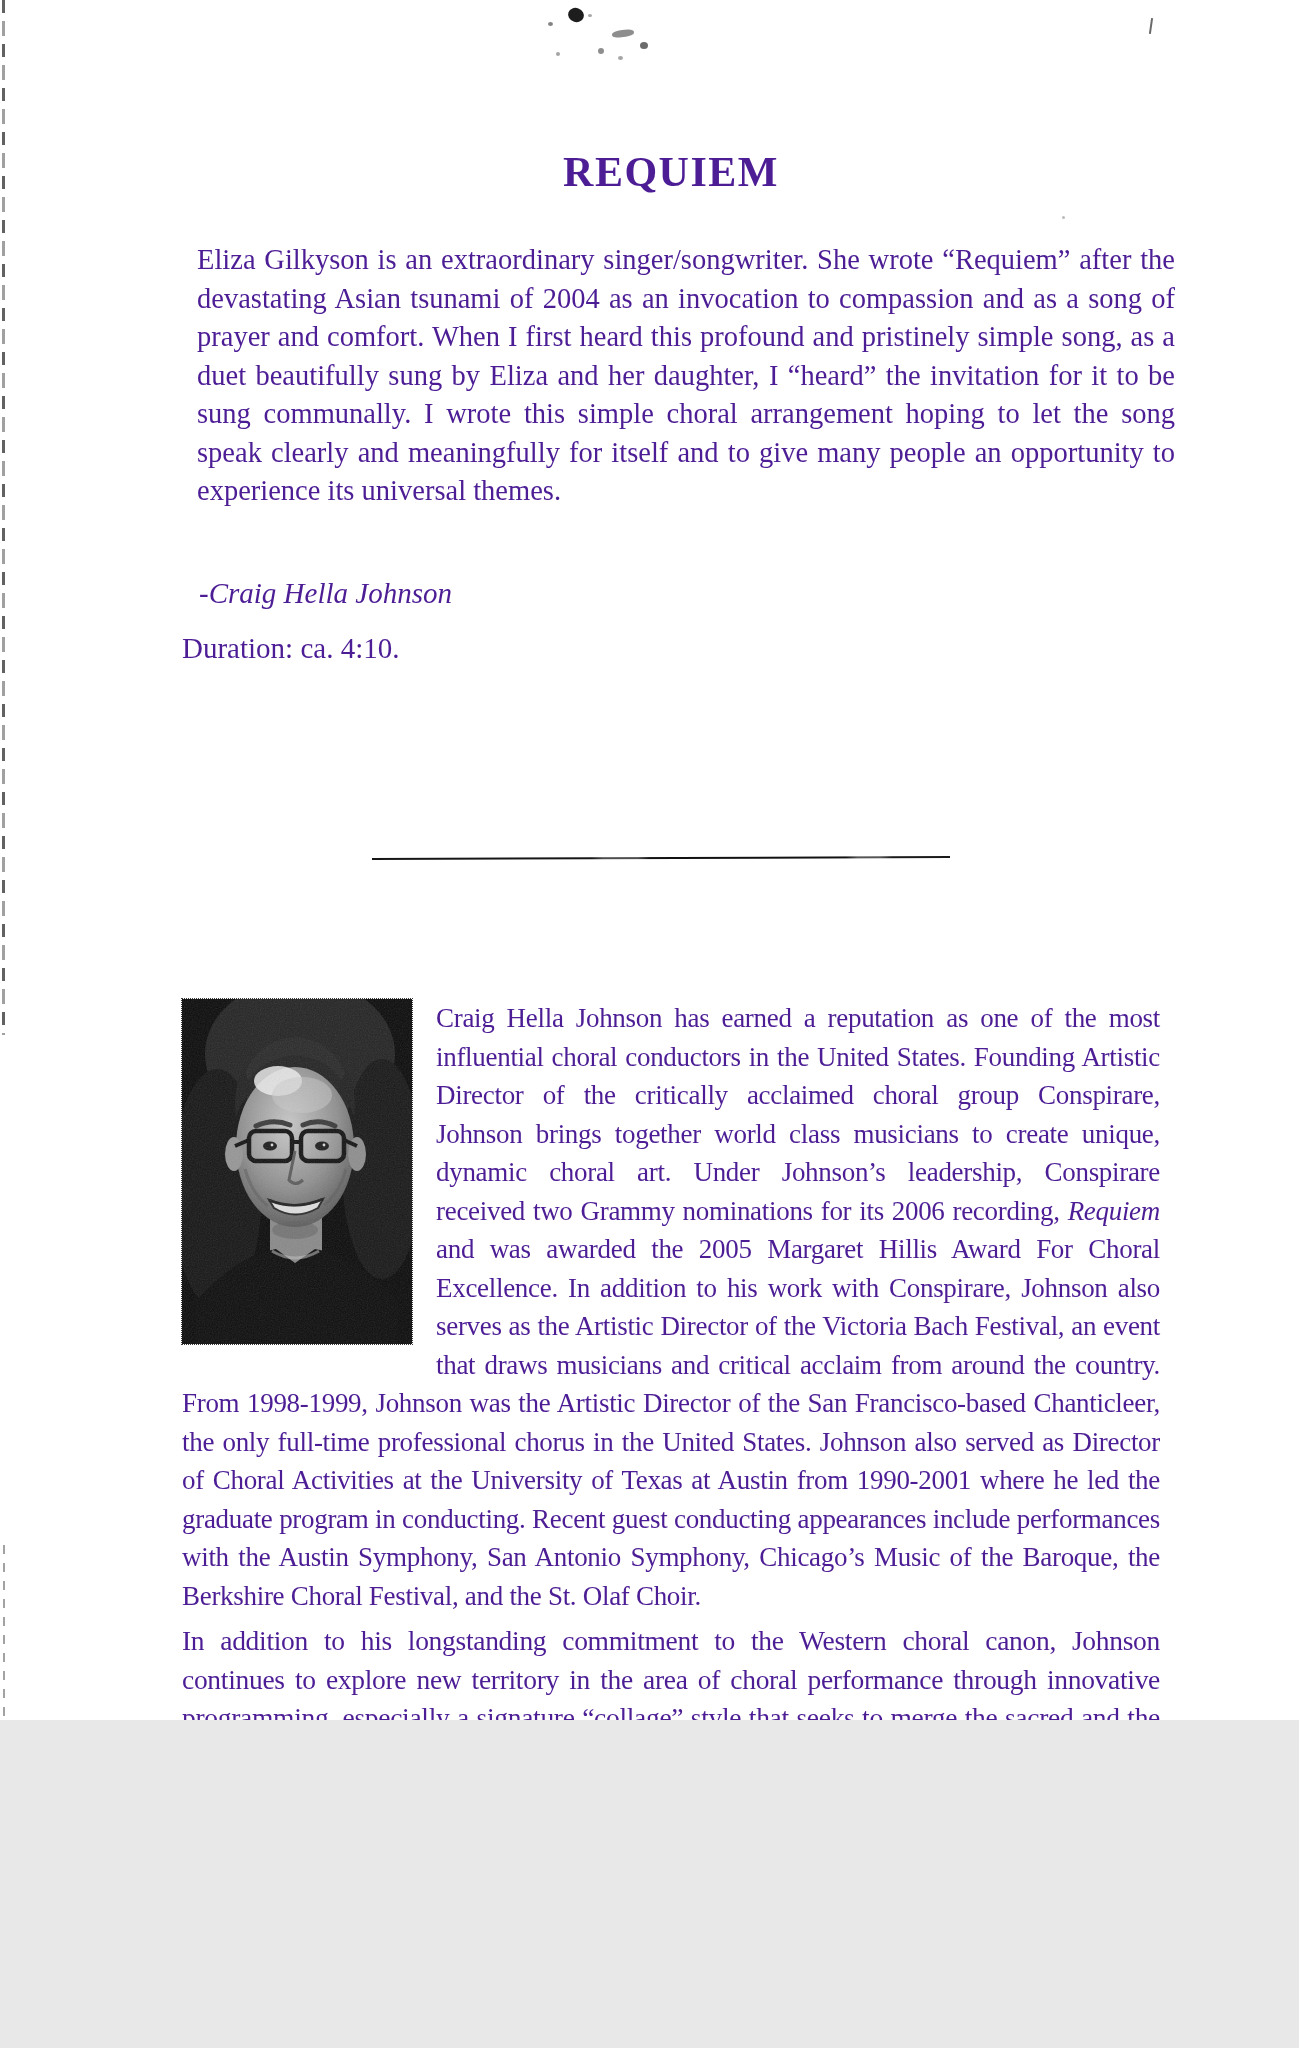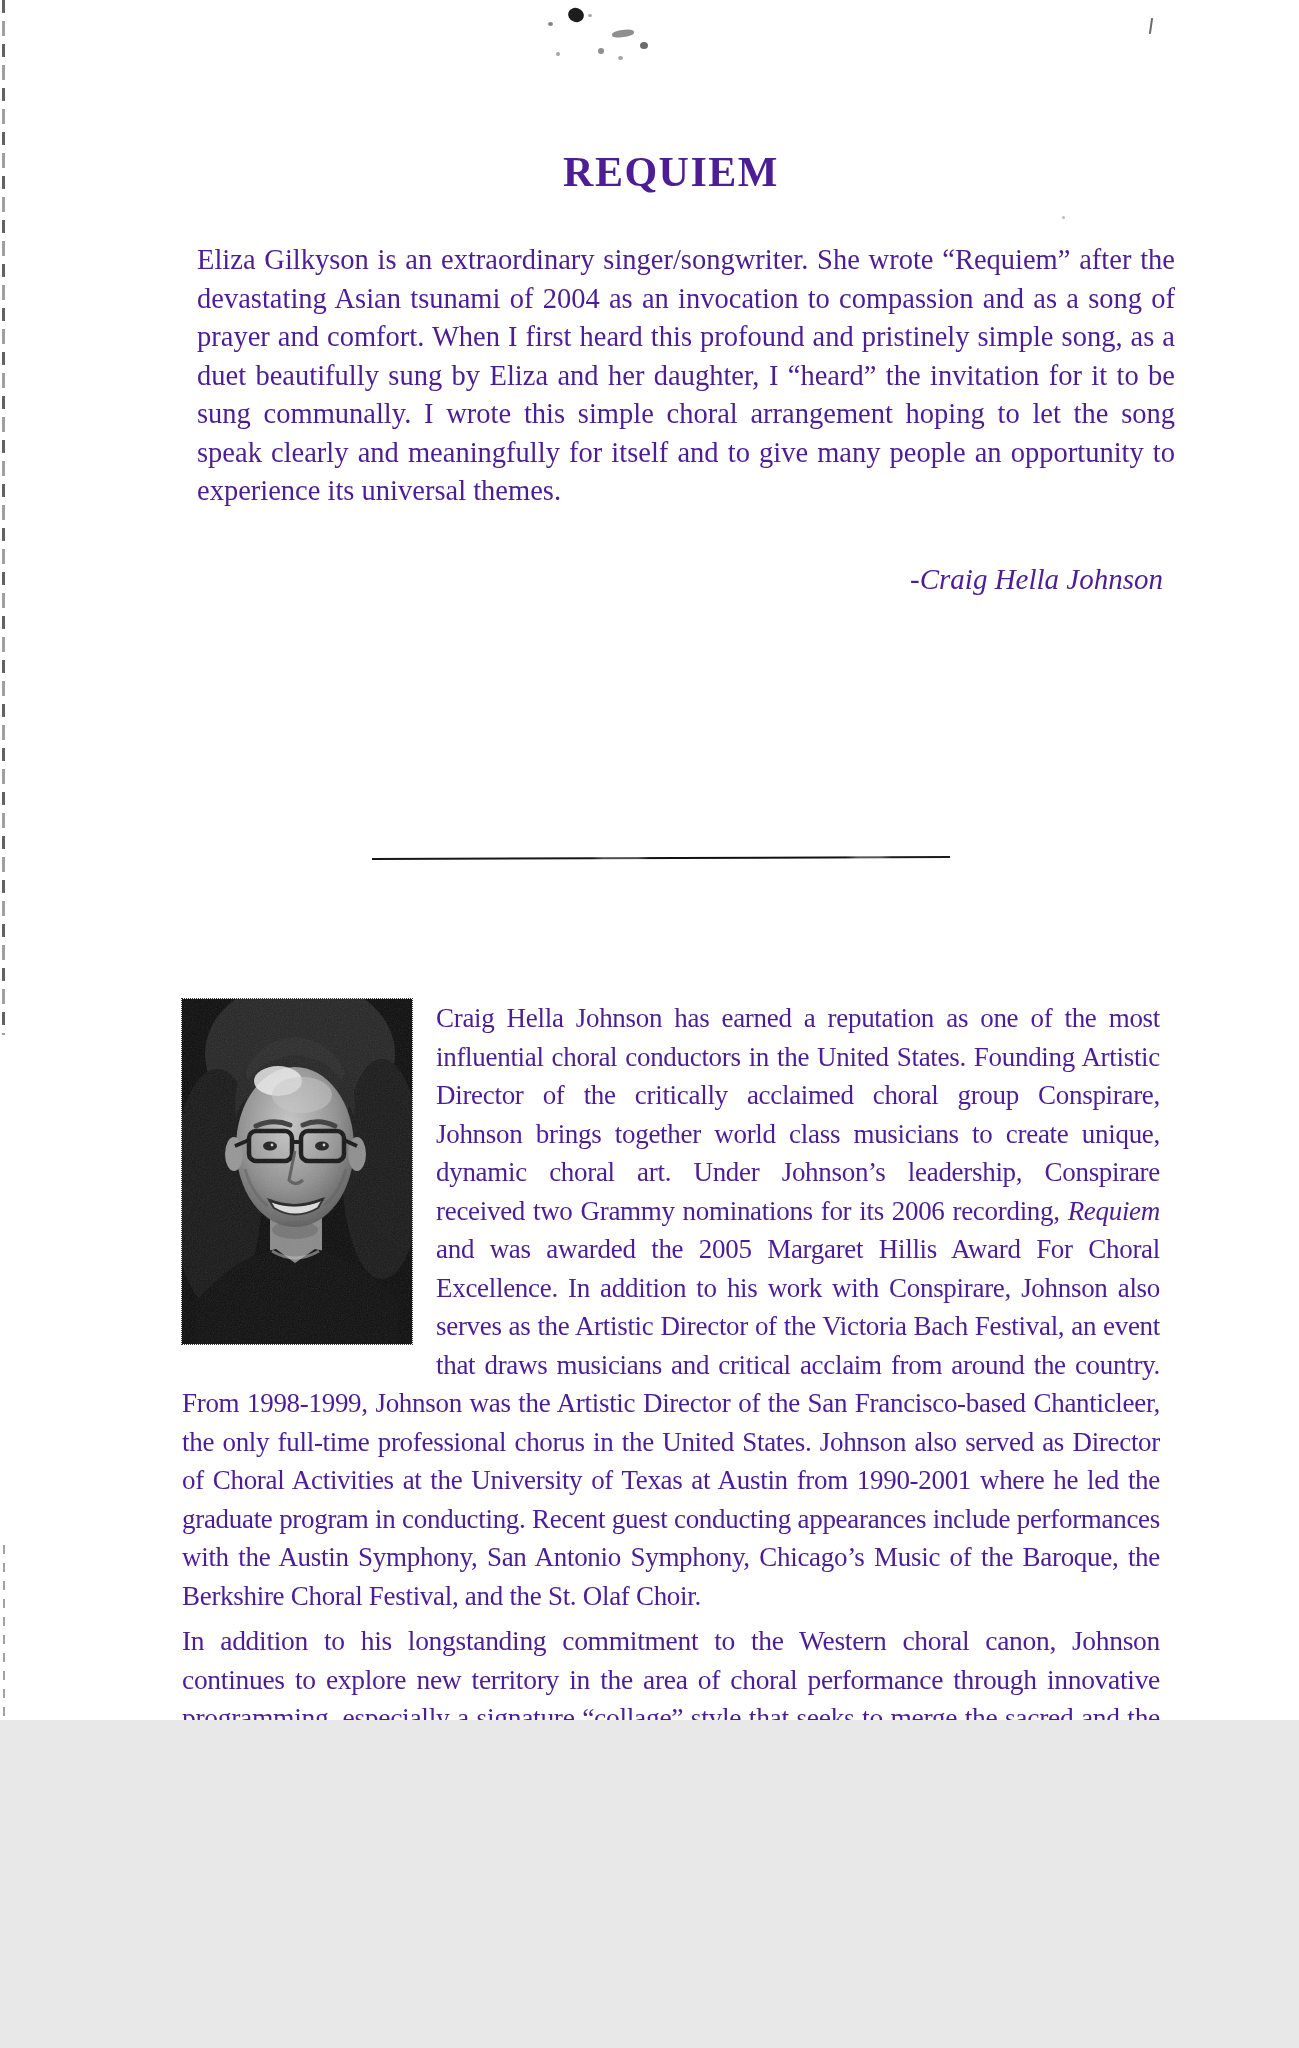--- a/index.html
+++ b/index.html
@@ -40,21 +40,21 @@
   .speck-b { position:absolute; left:770px; top:1992px; width:3px; height:3px; background:#666; opacity:.5; border-radius:50%; }
   .speck-c { position:absolute; left:1062px; top:216px; width:3px; height:3px; background:#777; opacity:.5; border-radius:50%; }
   .bottom-edge-line { position:absolute; left:478px; top:2042px; width:506px; height:3px;
     background:linear-gradient(to right, rgba(120,145,175,0), #7e97b5 12%, #8ca3bd 55%, rgba(120,145,175,.2)); }
 
   
   .tblock { position:absolute; left:182px; width:978px; }
   .title  { top:148px; text-align:center; font-size:42px; font-weight:bold;
             letter-spacing:1.5px; margin:0; }
   .intro  { top:226px; font-size:28.5px; line-height:38.5px; text-align:justify; margin:15px; }
-  .attribution { top:560px; font-size:29px; font-style:italic; margin:3px;text-align:right; }
+  .attribution { top:560px; font-size:29px; font-style:italic; margin:17px; }
   .duration    { top:632px; font-size:29px; margin:0; }
   .divider { position:absolute; left:372px; top:857px; width:578px; height:2px;
              background:linear-gradient(to right,#161616 0 38%, #4e4e4e 40% 46%, #111 48% 82%, #555 84% 88%, #1a1a1a 90%);
              transform:rotate(-0.18deg); }
   .bio   { top:999px; font-size:27px; line-height:38.5px; text-align:justify;
            letter-spacing:-0.3px; margin:0; }
   .photo-frame { float:left; width:230px; height:345px; margin:0 24px 6px 0;
                  outline:1px dotted #3a3a3a; background:#0b0b0b; }
   .photo-frame svg { display:block; width:100%; height:100%; }
   .final { top:1622px; font-size:27.5px; line-height:38.5px; text-align:justify;
@@ -81,20 +81,21 @@
   <div class="speck-a"></div>
   <div class="speck-b"></div>
   <div class="speck-c"></div>
   <div class="bottom-edge-line"></div>
 
   <h1 class="tblock title">REQUIEM</h1>
 
   <p class="tblock intro">Eliza Gilkyson is an extraordinary singer/songwriter. She wrote “Requiem” after the devastating Asian tsunami of 2004 as an invocation to compassion and as a song of prayer and comfort. When I first heard this profound and pristinely simple song, as a duet beautifully sung by Eliza and her daughter, I “heard” the invitation for it to be sung communally. I wrote this simple choral arrangement hoping to let the song speak clearly and meaningfully for itself and to give many people an opportunity to experience its universal themes.</p>
 
   <p class="tblock attribution">-Craig Hella Johnson</p>
+  <p class="tblock duration">Duration: ca. 4:10.</p>
 
   <div class="divider"></div>
 
   <div class="tblock bio">
     <div class="photo-frame">
       <svg viewBox="0 0 230 345" xmlns="http://www.w3.org/2000/svg" preserveAspectRatio="none">
         <defs>
           <radialGradient id="skin" cx="45%" cy="35%" r="75%">
             <stop offset="0%" stop-color="#c7c7c7"></stop>
             <stop offset="55%" stop-color="#8f8f8f"></stop>

